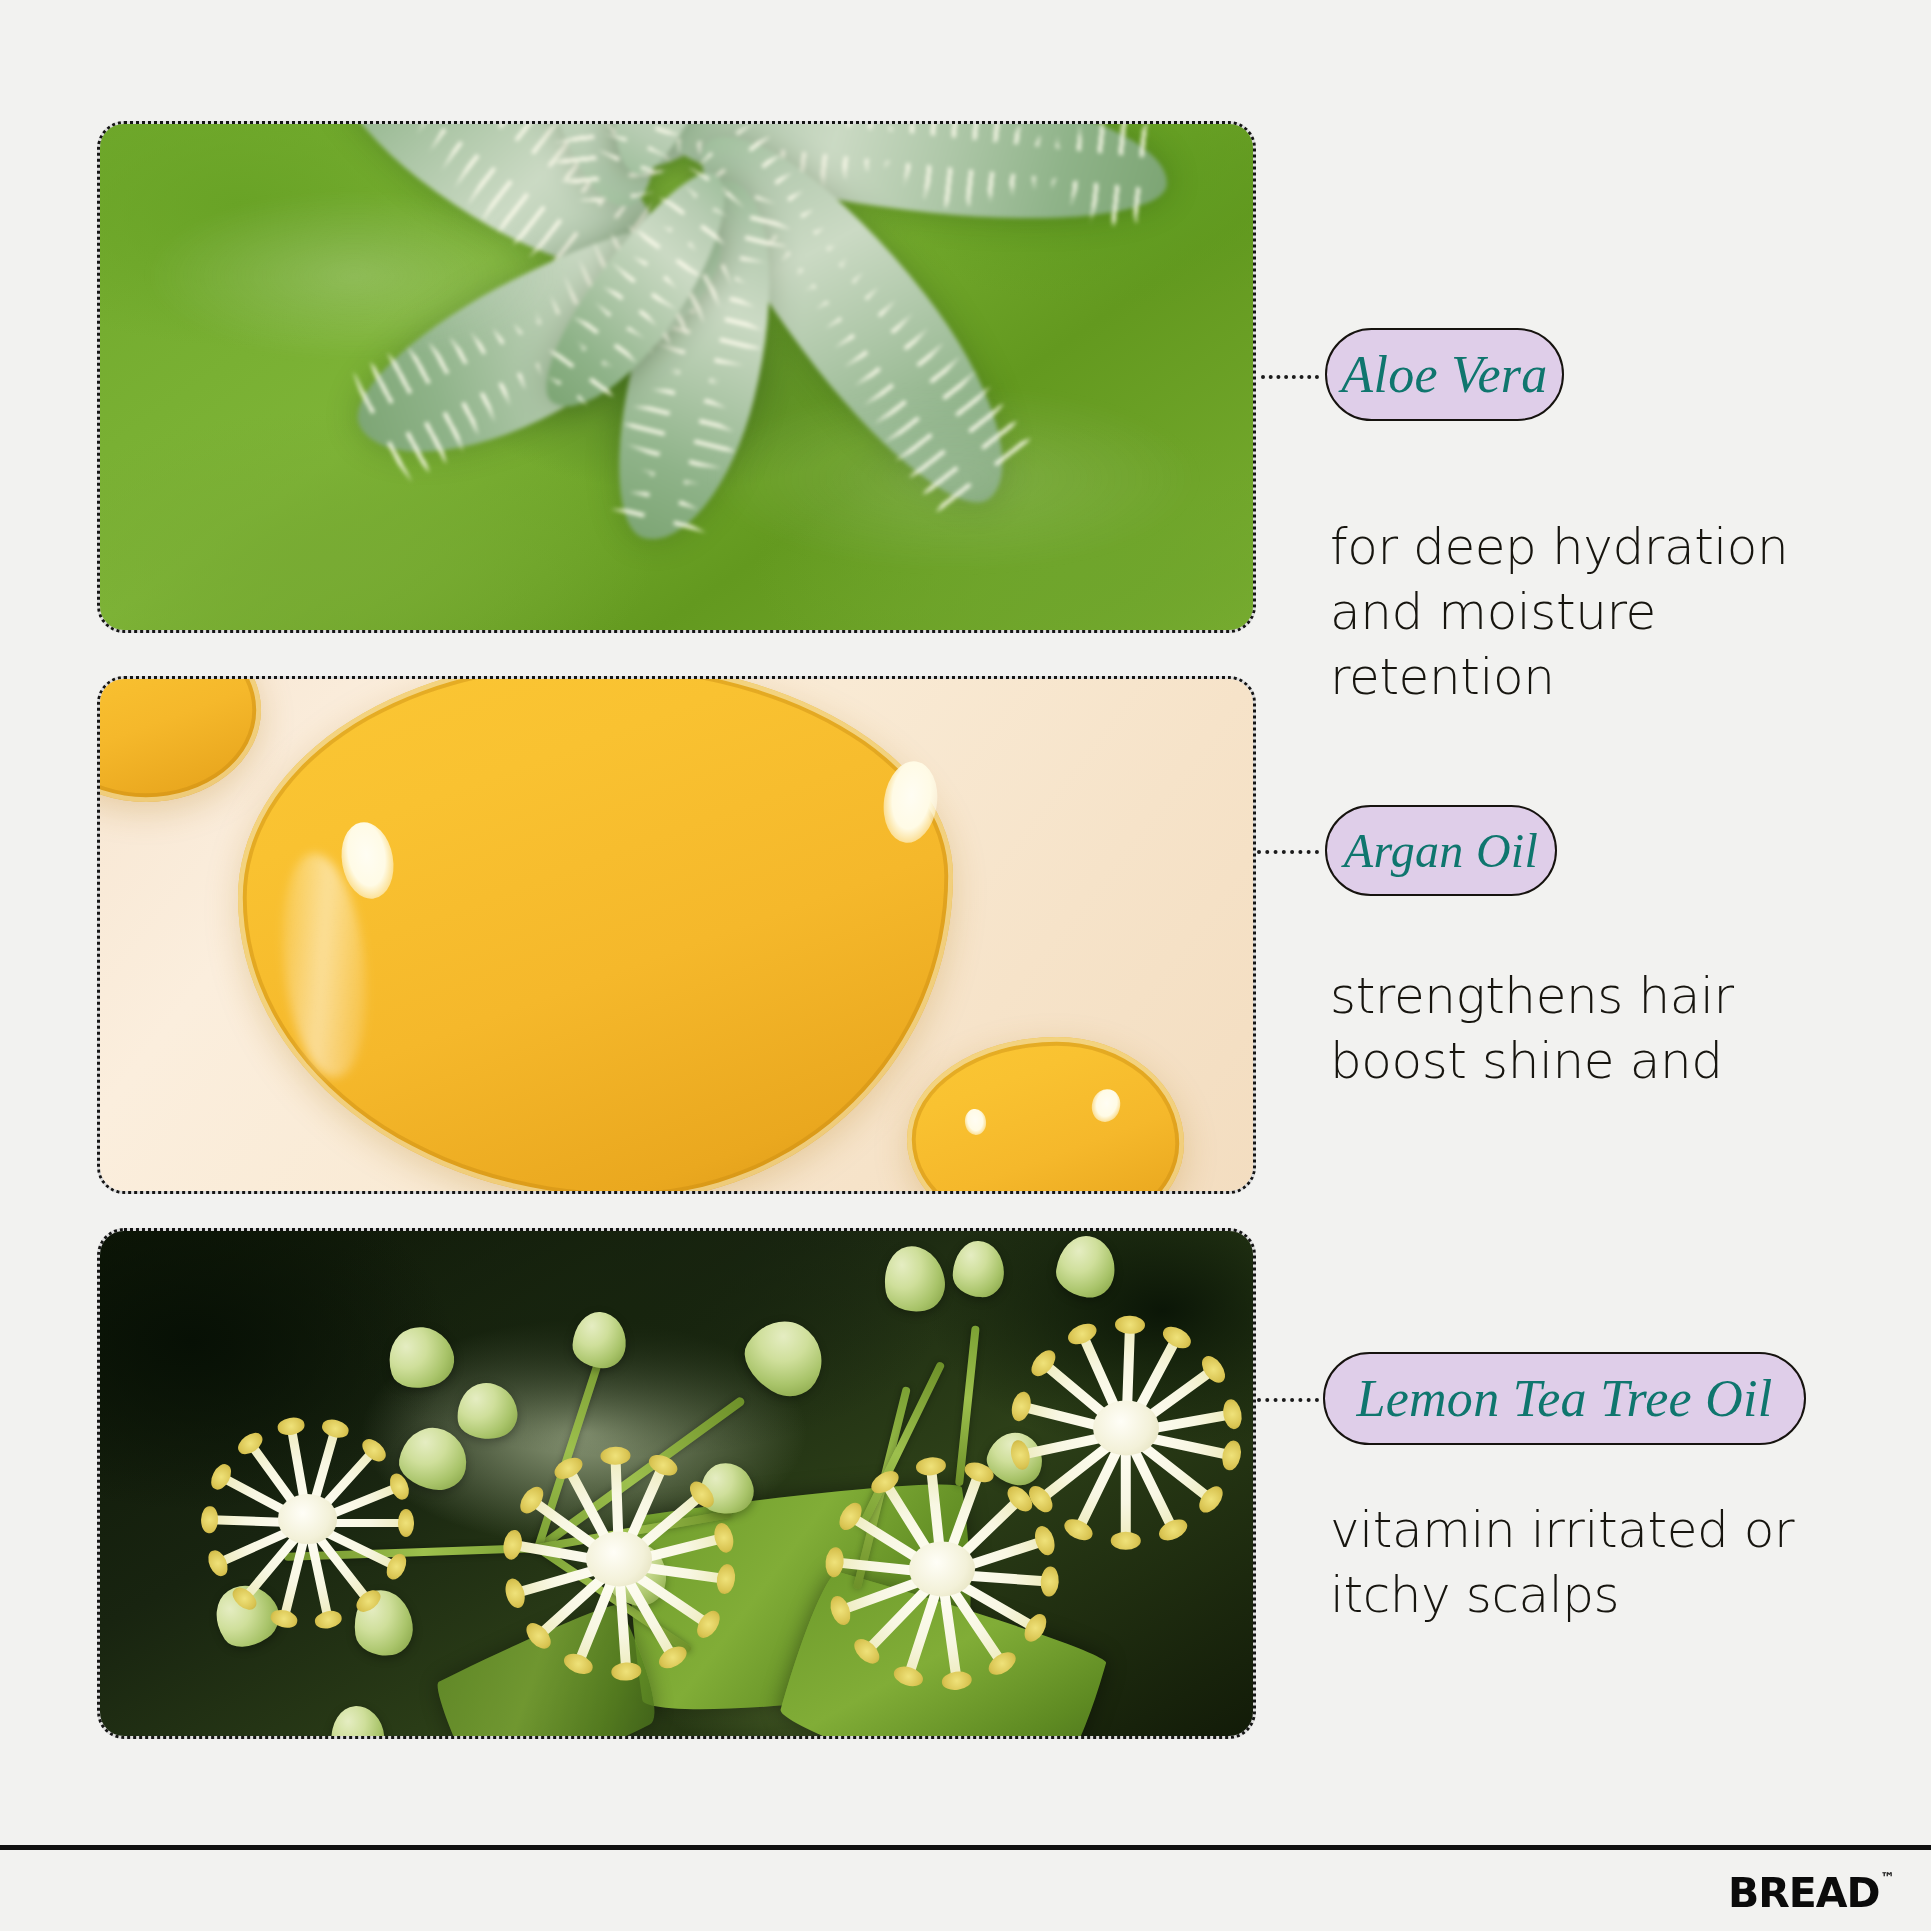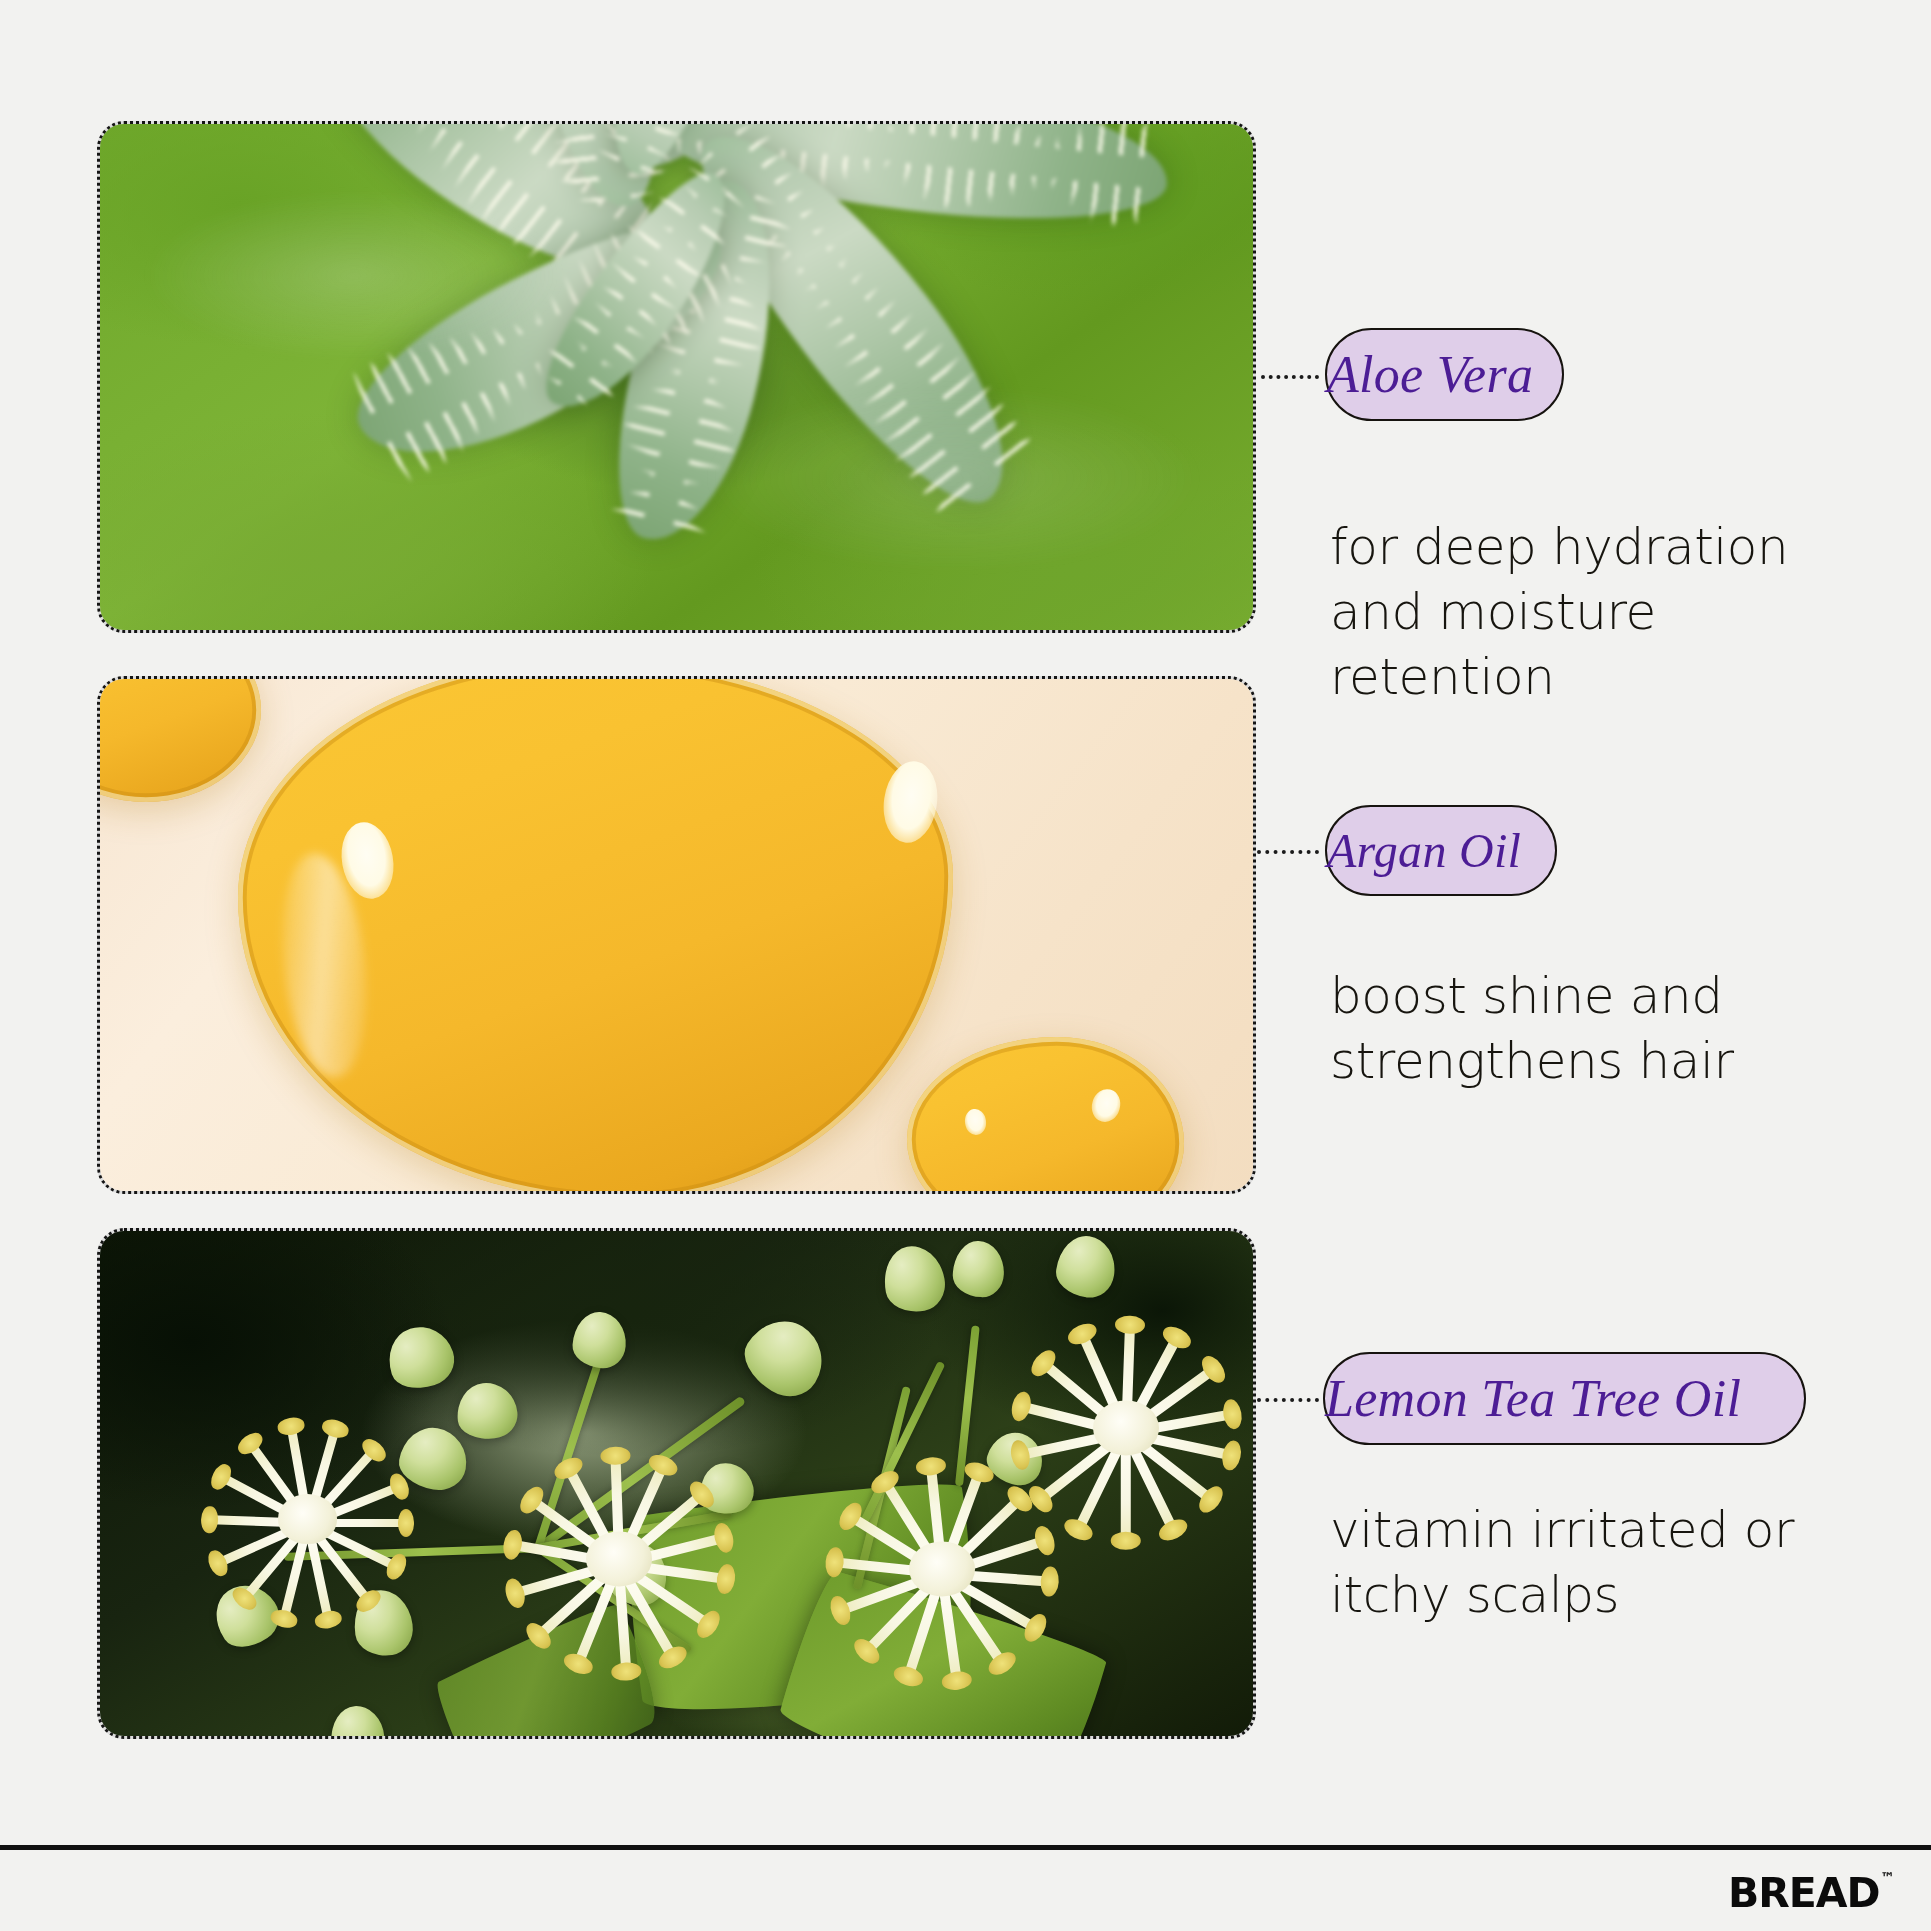--- a/index.html
+++ b/index.html
@@ -195,28 +195,28 @@
   
   .connector {
     position:absolute;
     height:0;
     border-top:4.8px dotted #1b1b1b;
   }
 
   
   .pill {
     position:absolute;
-    display:flex; align-items:center; 
+    display:flex; align-items:center; justify-content:center;
     background:#dfcee9;
     border:2.9px solid #16130f;
     border-radius:965px;
     font-family:"Liberation Serif", serif;
     font-style:italic;
     font-weight:400;
-    color:#4c1d95;
+    color:#0f766e;
     white-space:nowrap;
     letter-spacing:0.3px;
   }
 
   
   .desc {
     position:absolute;
     font-family:"DejaVu Sans", sans-serif;
     font-weight:300;
     color:#17150f;
@@ -298,22 +298,22 @@
     </div>
   </div>
 
   <div class="connector" style="left:1257px; top:850px; width:62px;"></div>
 
   <div class="pill" style="left:1325px; top:805px; width:232px; height:91px; font-size:48px;">
     <span>Argan Oil</span>
   </div>
 
   <div class="desc" style="left:1330px; top:964px; width:521px; font-size:50px;">
+    <div>strengthens hair</div>
     <div>boost shine and</div>
-    <div>strengthens hair</div>
   </div>
 
   <div class="card" id="card-lemon">
     <div class="art">
       <div class="lemon-bg"></div>
 
       <div class="lf" style="left:46%;top:52%;width:30%;height:42%;transform:rotate(-8deg);"></div>
       <div class="lf" style="left:60%;top:74%;width:26%;height:34%;transform:rotate(16deg);"></div>
       <div class="lf" style="left:30%;top:80%;width:18%;height:26%;transform:rotate(-26deg);opacity:.8;"></div>
 

